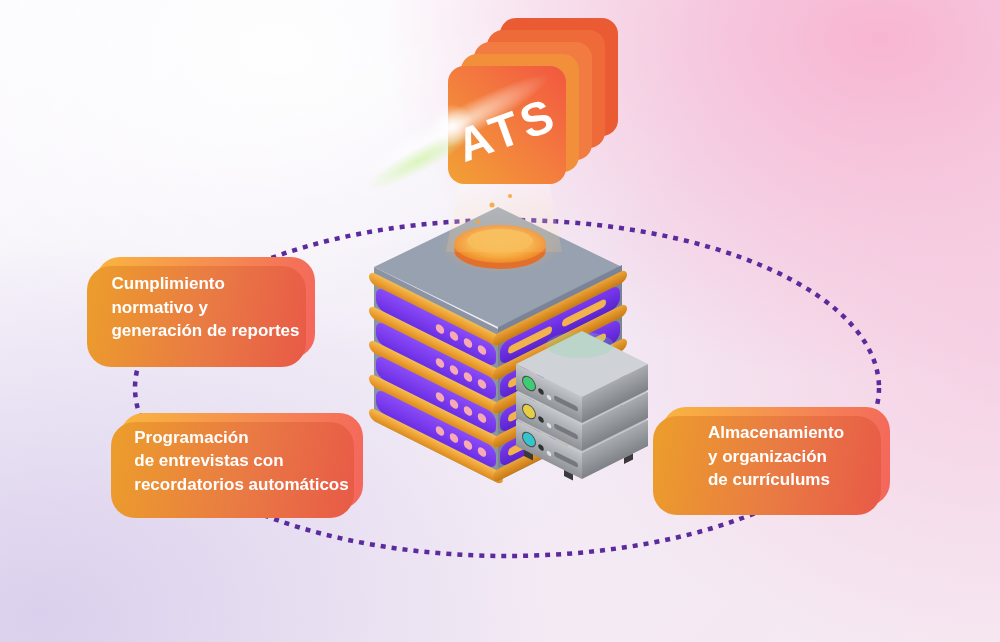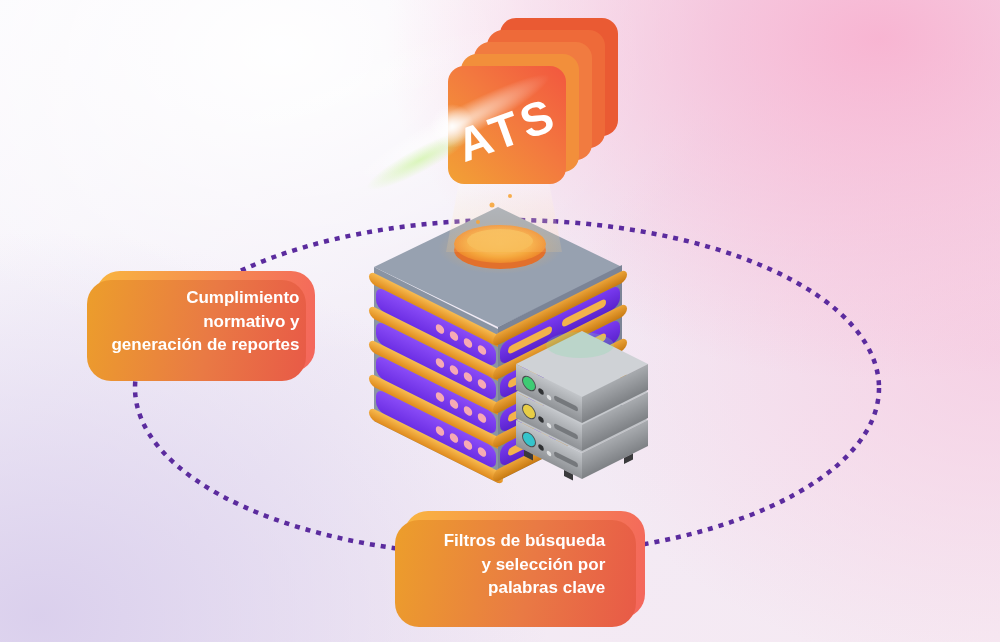--- a/index.html
+++ b/index.html
@@ -13,21 +13,21 @@
       radial-gradient(900px 620px at 88% 6%, rgba(248,178,208,0.95), rgba(248,178,208,0) 55%),
       radial-gradient(700px 520px at 100% 55%, rgba(246,205,226,0.85), rgba(246,205,226,0) 62%),
       radial-gradient(820px 620px at 4% 96%, rgba(217,206,236,0.95), rgba(217,206,236,0) 62%),
       radial-gradient(620px 430px at 28% 8%, rgba(255,255,255,0.95), rgba(255,255,255,0) 72%),
       linear-gradient(135deg,#fbfafd 0%,#f1ebf6 45%,#f6e9f2 100%);
   }
   .illustration{position:absolute;left:0;top:0;z-index:1;}
   .feature-box{
     position:absolute;z-index:2;border-radius:24px;
     background:linear-gradient(100deg,#f9b53f 0%,#f58a52 55%,#f4655c 100%);
-    display:flex;align-items:center;justify-content:center;text-align:right;margin-top:14px;
+    display:flex;align-items:center;justify-content:center;text-align:left;
   }
   .feature-box::before{
     content:"";position:absolute;inset:0;border-radius:24px;z-index:-1;
     background:linear-gradient(100deg,#ec9e2b 0%,#e97a44 55%,#e85a47 100%);
     transform:translate(-9px,9px);
   }
   .feature-text{margin:0;font-weight:700;font-size:17px;line-height:1.38;color:#ffffff;white-space:pre-line;}
   .box-cumplimiento{left:96px;top:257px;width:219px;height:101px;}
   .box-publicacion{left:690px;top:253px;width:228px;height:112px;}
   .box-programacion{left:120px;top:413px;width:243px;height:96px;}
@@ -241,21 +241,26 @@
     </g>
   </svg>
 
   <div class="feature-box box-cumplimiento">
     <p class="feature-text">Cumplimiento
 normativo y
 generación de reportes</p>
   </div>
 
 
-
-
-  <div class="feature-box box-filtros">
-    <p class="feature-text">Filtros de búsqueda
-y selección por
-palabras clave</p>
+  <div class="feature-box box-programacion">
+    <p class="feature-text">Programación
+de entrevistas con
+recordatorios automáticos</p>
   </div>
 
+  <div class="feature-box box-almacenamiento">
+    <p class="feature-text">Almacenamiento
+y organización
+de currículums</p>
+  </div>
+
+
 </div>
 
 </body></html>

